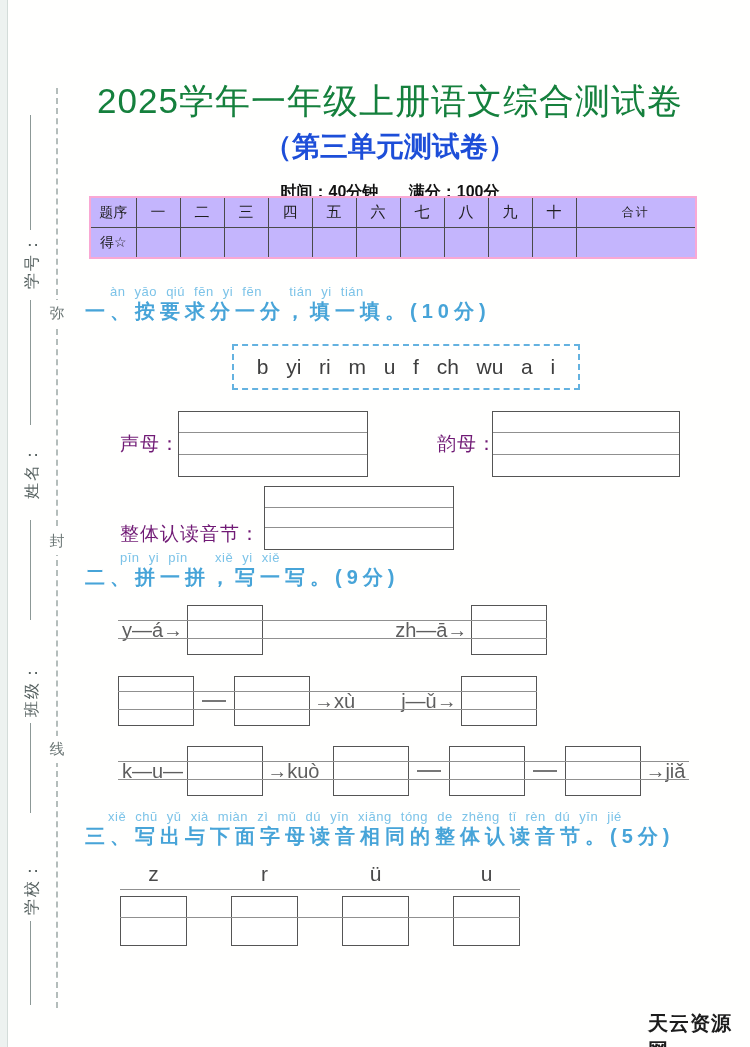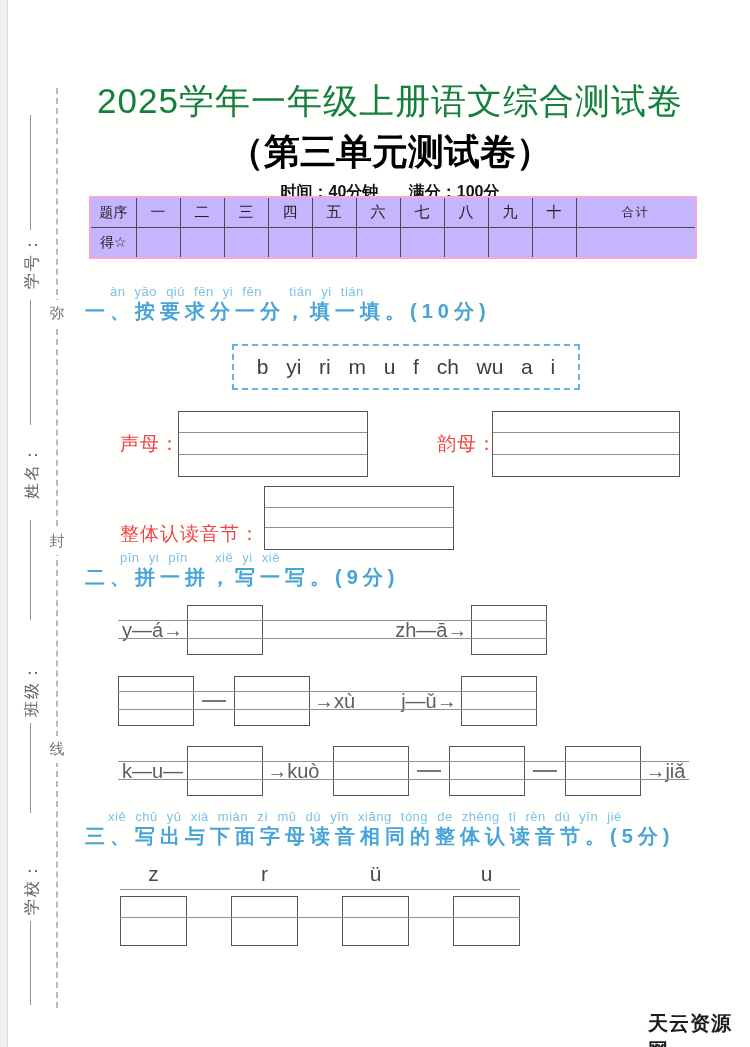--- a/index.html
+++ b/index.html
@@ -11,21 +11,21 @@
           text-align:center;font-size:16px;letter-spacing:2px;color:#55605f;
           font-family:"Liberation Serif","DejaVu Serif",serif;line-height:22px;}
   .vline{position:absolute;width:0;border-left:1px solid #8c9896;}
   .seal-line{position:absolute;left:56px;top:88px;height:920px;width:0;border-left:2px dashed #b4bdbb;}
   .seal-char{position:absolute;left:47px;width:20px;text-align:center;font-size:15px;color:#6b7675;
              background:#fffffe;padding:4px 0;font-family:"Liberation Serif","DejaVu Serif",serif;}
   
   .title{position:absolute;left:80px;top:78px;width:620px;text-align:center;
          font-size:35px;font-weight:400;letter-spacing:1px;color:#15803d;}
   .subtitle{position:absolute;left:80px;top:128px;width:620px;text-align:center;
-            font-size:36px;font-weight:700;color:#000000;}
+            font-size:28px;font-weight:700;color:#1d4ed8;}
   .info{position:absolute;left:80px;top:182px;width:620px;text-align:center;font-size:16px;font-weight:700;color:#111;}
   .info span{margin:0 13px;}
   
   table.score{position:absolute;left:89px;top:196px;width:606px;border-collapse:collapse;table-layout:fixed;
               border:2px solid #f9a8d4;background:#c4b5fd;}
   table.score td{border:1px solid #4a4a4a;height:29px;text-align:center;font-size:15px;color:#1e1e1e;padding:0;}
   table.score td.small{font-size:14px;}
   table.score td.total{font-size:12px;letter-spacing:2px;}
   
   .sec-pinyin{position:absolute;color:#7cc3e8;font-size:13px;letter-spacing:.5px;word-spacing:5px;white-space:pre;}
@@ -33,21 +33,21 @@
   
   .letter-bank{position:absolute;left:232px;top:344px;width:348px;height:46px;border:2px dashed #64b2e0;
                display:flex;align-items:center;justify-content:space-around;padding:0 14px;box-sizing:border-box;}
   .lb-letter{font-size:21px;color:#3e3e3e;}
   
   .pbox{position:absolute;border:1.5px solid #555;background:#fff;box-sizing:border-box;}
   .pbox::before,.pbox::after{content:"";position:absolute;left:0;right:0;border-top:1px solid #909090;}
   .pbox::before{top:calc(33.3% - 1px);}
   .pbox::after{top:calc(66.6% - 1px);}
   .flexbox{position:static !important;flex:0 0 auto;}
-  .grp-label{position:absolute;font-size:19px;color:#ef4444;letter-spacing:1px;
+  .grp-label{position:absolute;font-size:19px;color:#701a75;letter-spacing:1px;
              font-family:"Liberation Serif","DejaVu Serif",serif;}
   
   .spell-row{position:absolute;display:flex;align-items:center;height:52px;}
   .combo{color:#5e5e5e;font-size:20px;white-space:pre;margin:0 4px;}
   .dash{width:24px;border-top:2px solid #777;margin:0 8px;align-self:center;}
   .gap{flex:0 0 auto;}
   .spell-row .pbox{width:76px;height:50px;}
   
   .s3-row{position:absolute;left:120px;top:862px;display:flex;gap:44px;}
   .s3-group{display:flex;flex-direction:column;align-items:center;width:67px;}

